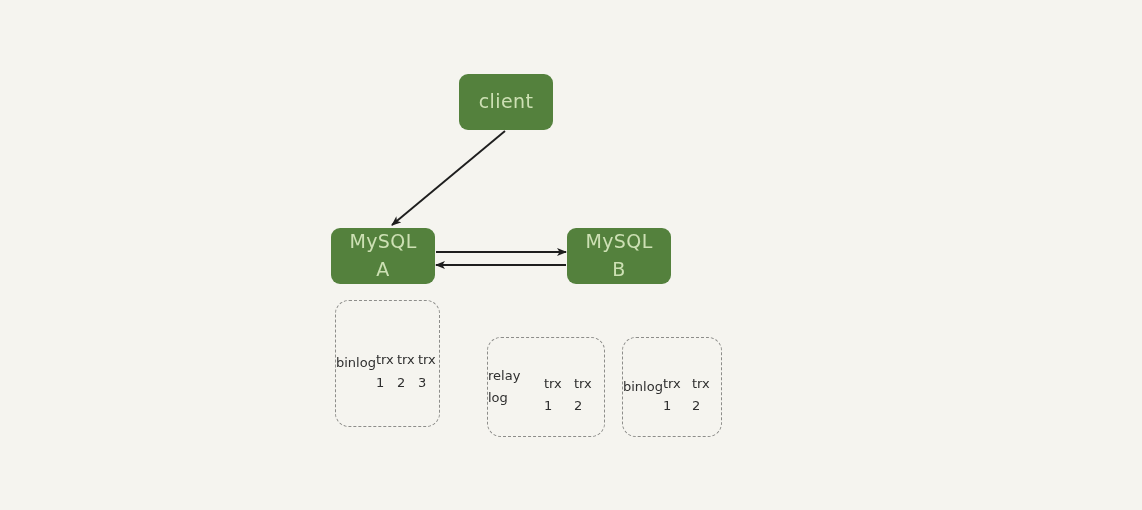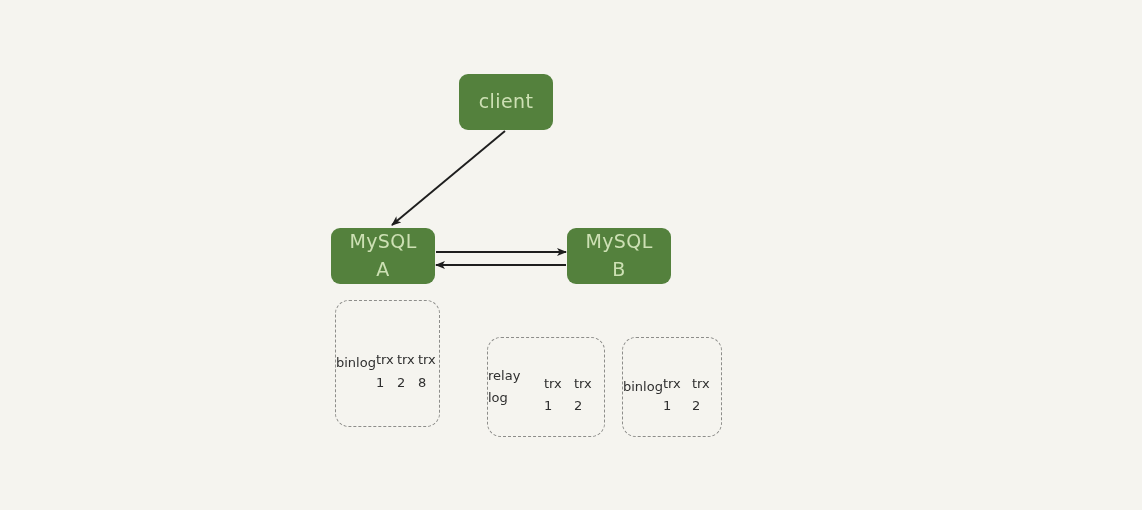--- a/index.html
+++ b/index.html
@@ -152,21 +152,21 @@
   <div class="node" id="node-mysql-b">
     <span class="ln">MySQL</span>
     <span class="ln">B</span>
   </div>
 
 
   <div class="logbox" id="logbox-a-binlog">
     <span class="lb-title">binlog</span>
     <span class="lb-entry">trx 1</span>
     <span class="lb-entry">trx 2</span>
-    <span class="lb-entry">trx 8</span>
+    <span class="lb-entry">trx 3</span>
   </div>
 
   <div class="logbox" id="logbox-b-relaylog">
     <span class="lb-title">relay log</span>
     <span class="lb-entry">trx 1</span>
     <span class="lb-entry">trx 2</span>
   </div>
 
   <div class="logbox" id="logbox-b-binlog">
     <span class="lb-title">binlog</span>

